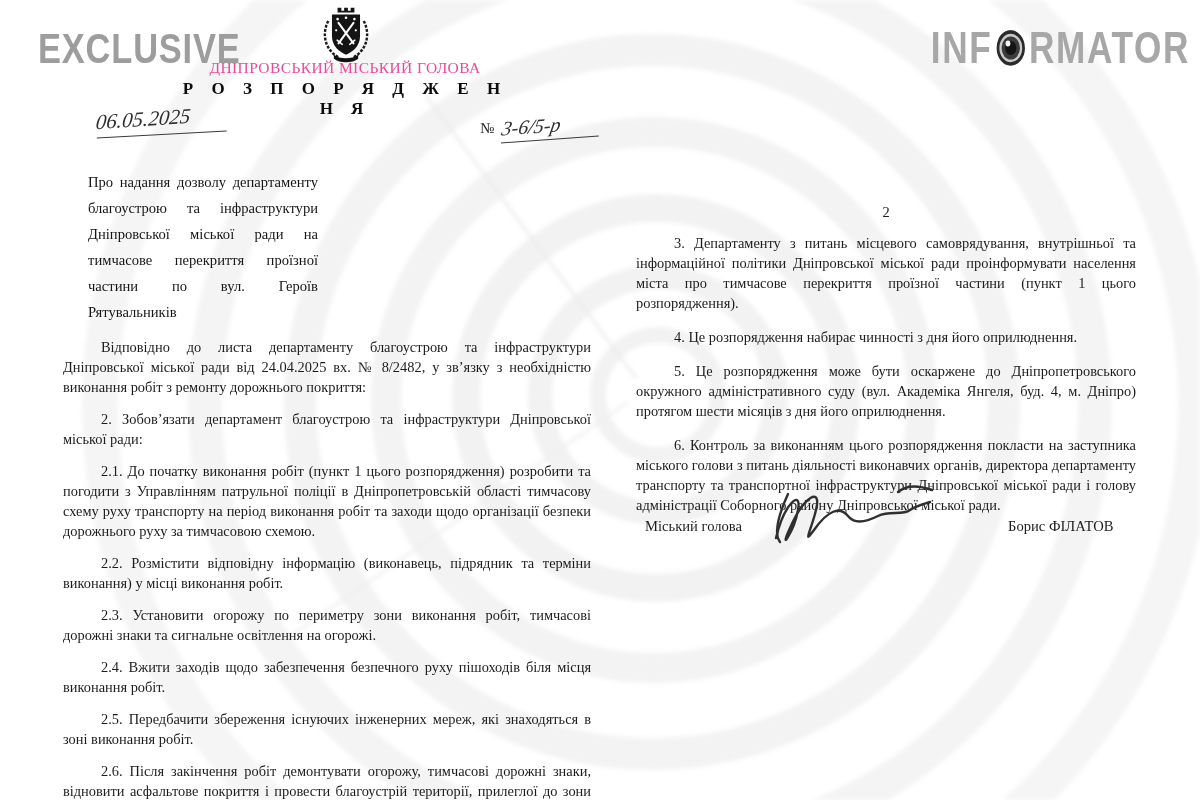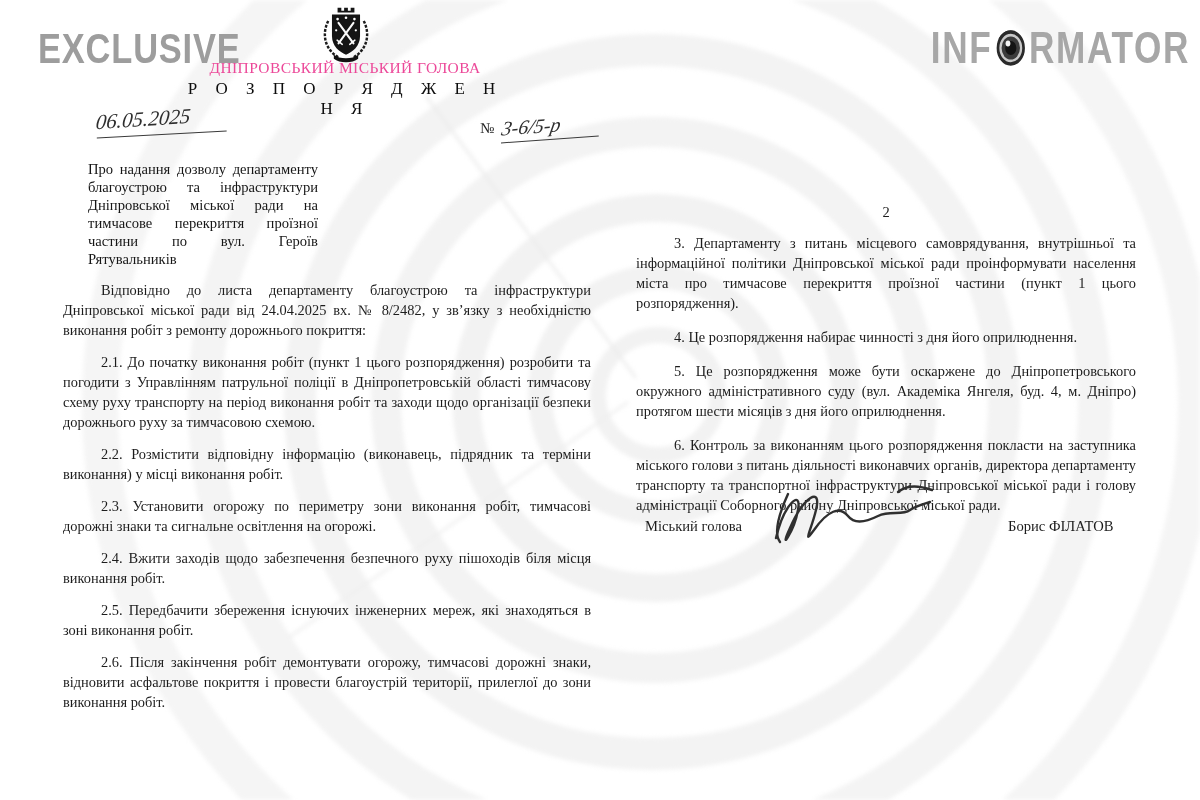--- a/index.html
+++ b/index.html
@@ -32,21 +32,21 @@
   }
   .eye{width:40px;height:40px;margin:0 1px;}
   
   .emblem{position:absolute;left:317px;top:6px;width:58px;height:58px;}
   .authority{
     position:absolute;left:180px;top:59px;width:330px;
     text-align:center;font-size:15.5px;letter-spacing:0.4px;color:#ec4899;
   }
   .doctype{
     position:absolute;left:180px;top:79px;width:330px;
-    text-align:center;font-size:17px;font-weight:400;letter-spacing:7px;color:#0d0d0d;
+    text-align:center;font-size:17px;font-weight:700;letter-spacing:7px;color:#0d0d0d;
   }
   
   .hand{
     font-style:italic;font-size:21px;color:#2e2e2e;
     display:inline-block;white-space:nowrap;
   }
   .date-field{
     position:absolute;left:96px;top:106px;width:130px;
     border-bottom:1.5px solid #3a3a3a;padding-bottom:3px;
     transform:rotate(-3deg);
@@ -56,22 +56,22 @@
   .num-label{font-size:15px;color:#222;padding-top:6px;}
   .num-line{
     border-bottom:1.5px solid #3a3a3a;min-width:92px;padding:0 4px 2px 2px;
     transform:rotate(-4deg);
   }
   .num-line .hand{transform:skewX(-14deg);font-size:20px;}
   
   .col-left{position:absolute;left:63px;top:156px;width:528px;}
   .col-right{position:absolute;left:636px;top:204px;width:500px;}
   .doc-title{
-    margin:4px 0 10px 25px;width:230px;
-    font-size:14.6px;line-height:18px;text-align:justify;color:#161616;
+    margin:13px 0 10px 25px;width:230px;
+    font-size:14.6px;line-height:26px;text-align:justify;color:#161616;
   }
   .para{
     margin:12px 0 7px 0;
     font-size:14.4px;line-height:20px;
     text-align:justify;text-indent:38px;color:#1c1c1c;
   }
   .col-right .para{margin-bottom:14px;}
   .page-num{
     margin:0 0 3px 0;text-align:center;font-size:14.5px;color:#1c1c1c;
   }
@@ -138,20 +138,21 @@
   <div class="num-field">
     <span class="num-label">№</span>
     <span class="num-line">
       <span class="hand">3-6/5-р</span>
     </span>
   </div>
 
   <div class="col-left">
     <p class="doc-title">Про надання дозволу департаменту благоустрою та інфраструктури Дніпровської міської ради на тимчасове перекриття проїзної частини по вул. Героїв Рятувальників</p>
     <p class="para">Відповідно до листа департаменту благоустрою та інфраструктури Дніпровської міської ради від 24.04.2025 вх. № 8/2482, у зв’язку з необхідністю виконання робіт з ремонту дорожнього покриття:</p>
+    <p class="para">2. Зобов’язати департамент благоустрою та інфраструктури Дніпровської міської ради:</p>
     <p class="para">2.1. До початку виконання робіт (пункт 1 цього розпорядження) розробити та погодити з Управлінням патрульної поліції в Дніпропетровській області тимчасову схему руху транспорту на період виконання робіт та заходи щодо організації безпеки дорожнього руху за тимчасовою схемою.</p>
     <p class="para">2.2. Розмістити відповідну інформацію (виконавець, підрядник та терміни виконання) у місці виконання робіт.</p>
     <p class="para">2.3. Установити огорожу по периметру зони виконання робіт, тимчасові дорожні знаки та сигнальне освітлення на огорожі.</p>
     <p class="para">2.4. Вжити заходів щодо забезпечення безпечного руху пішоходів біля місця виконання робіт.</p>
     <p class="para">2.5. Передбачити збереження існуючих інженерних мереж, які знаходяться в зоні виконання робіт.</p>
     <p class="para">2.6. Після закінчення робіт демонтувати огорожу, тимчасові дорожні знаки, відновити асфальтове покриття і провести благоустрій території, прилеглої до зони виконання робіт.</p>
   </div>
 
   <div class="col-right">
     <p class="page-num">2</p>

